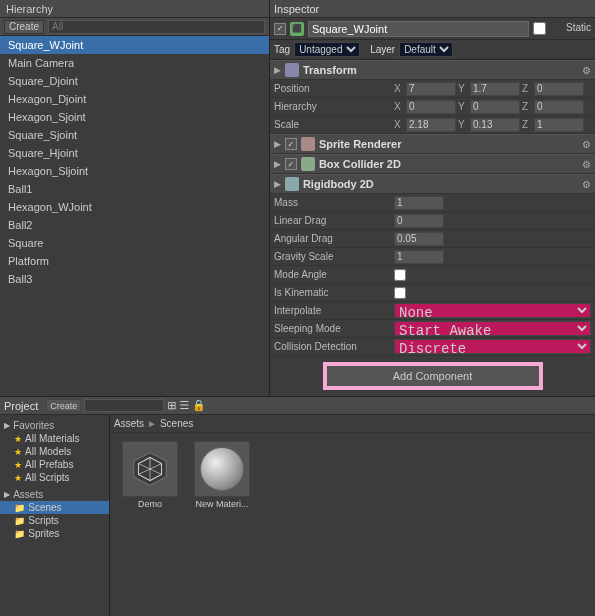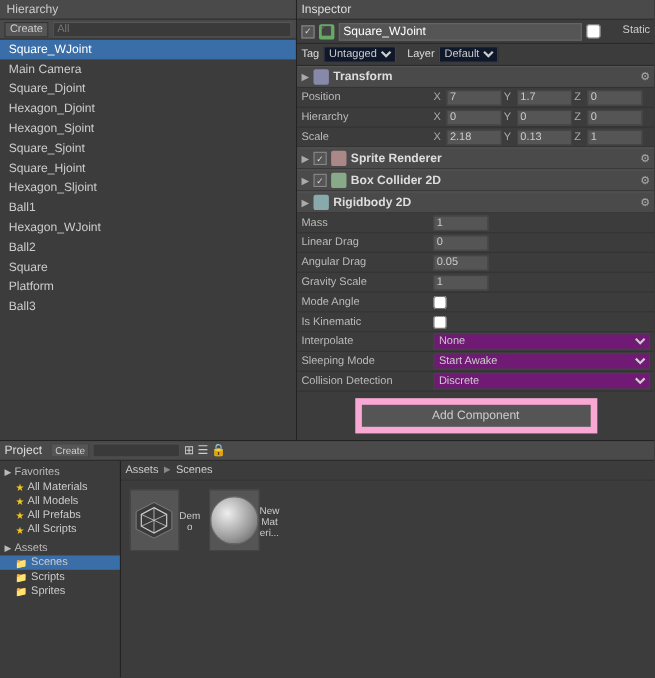--- a/index.html
+++ b/index.html
@@ -187,35 +187,36 @@
     .prop-xyz-label {
       color: #aaa;
       font-size: 10px;
       width: 10px;
     }
     .prop-checkbox {
       width: 12px;
       height: 12px;
     }
     .prop-dropdown {
-      background: #701a75;
+      background: #be185d;
       border: 1px solid #444;
       color: #ccc;
-      font-size: 10px;
+      font-size: 14px;
       height: 15px;
       flex: 1;
+      font-family: Liberation Mono, monospace;
     }
 
     
     .add-component-btn {
       margin: 6px auto;
       display: block;
       width: 220px;
       background: #555;
-      border: 6px solid #f9a8d4;
+      border: 4px solid #f9a8d4;
       color: #ccc;
       font-size: 11px;
       padding: 4px 0;
       cursor: pointer;
       text-align: center;
     }
 
     
     .bottom-section {
       flex: 1;
@@ -295,21 +296,21 @@
     .breadcrumb-sep { margin: 0 3px; color: #888; }
 
     .asset-grid {
       display: flex;
       flex-wrap: wrap;
       gap: 8px;
       padding: 8px;
     }
     .asset-item {
       display: flex;
-      flex-direction: row;
+      flex-direction: column;
       align-items: center;
       width: 64px;
       cursor: pointer;
     }
     .asset-thumb {
       width: 56px;
       height: 56px;
       background: #555;
       border: 1px solid #444;
       display: flex;

